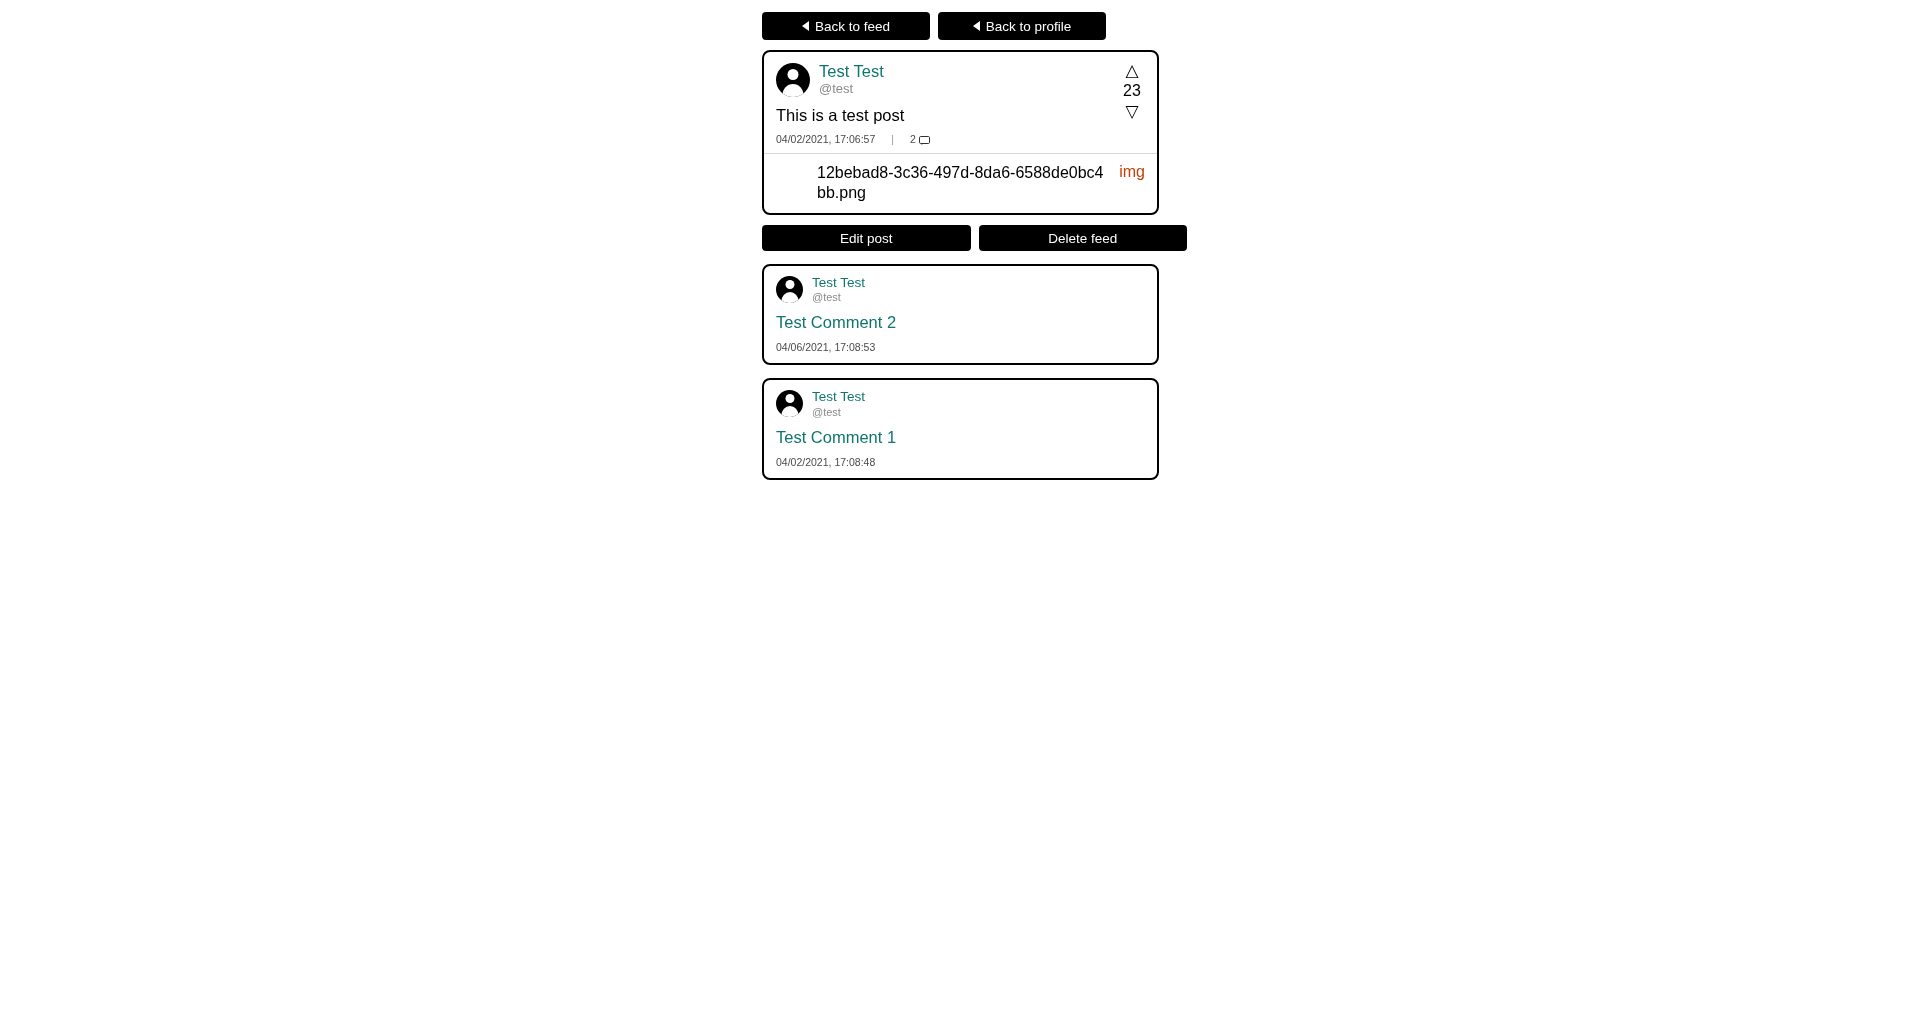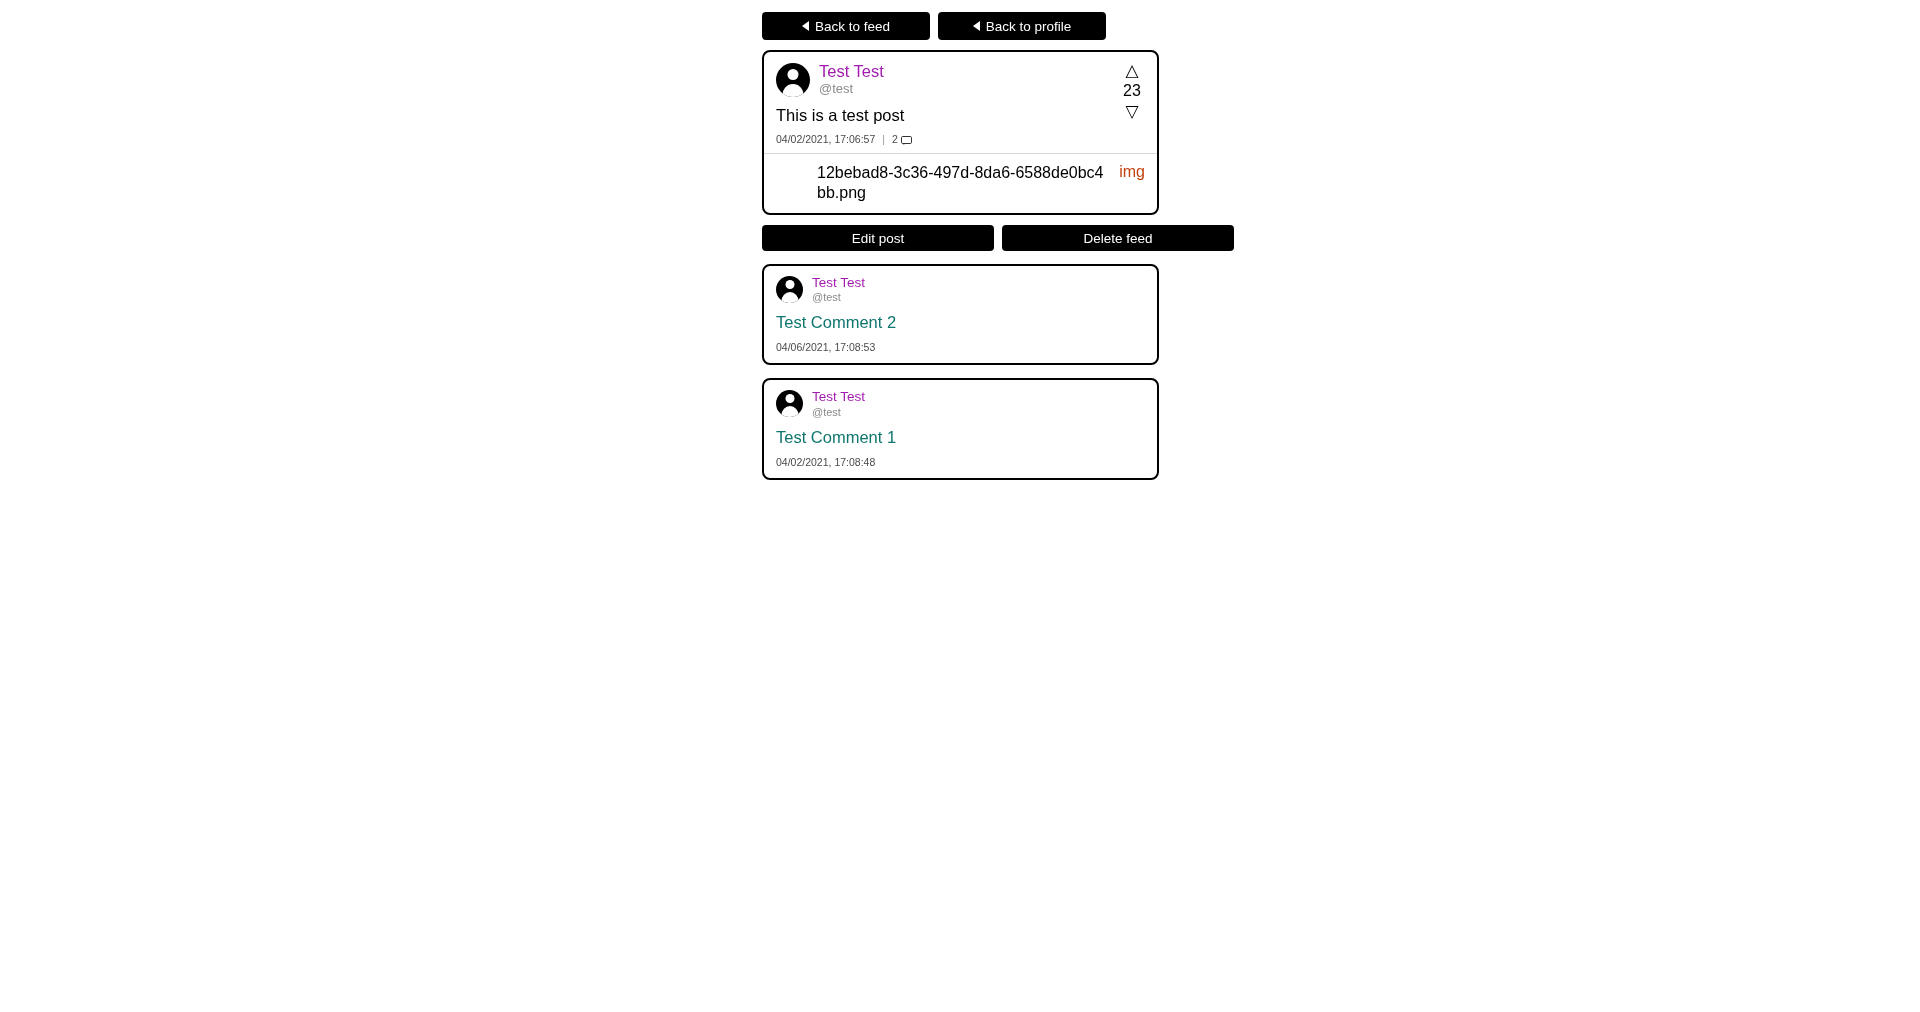--- a/index.html
+++ b/index.html
@@ -131,40 +131,40 @@
     top: 16px;
   }
 
   .names {
     display: flex;
     flex-direction: column;
     line-height: 1.12;
   }
   .display-name {
     font-size: 16.5px;
-    color: #a21caf;
+    color: #0f766e;
   }
   .handle {
     font-size: 13px;
     color: #8b8b8b;
     margin-top: 2px;
   }
   .names.small .display-name { font-size: 13.5px; }
   .names.small .handle { font-size: 11px; margin-top: 1px; }
 
   .post-body {
     font-size: 16.5px;
     color: #000000;
     margin-top: 9px;
   }
 
   .meta-row {
     display: flex;
     align-items: flex-end;
-    gap: 7px;
+    gap: 16px;
     margin-top: 8px;
     font-size: 10.5px;
     color: #4a4a4a;
   }
   .meta-sep {
     color: #9a9a9a;
   }
   .comment-count {
     display: flex;
     align-items: center;
@@ -220,21 +220,21 @@
   }
   .attachment-kind {
     font-size: 16px;
     color: #c2410c;
     white-space: nowrap;
   }
 
   .action-row {
     display: flex;
     gap: 8px;
-    width: 472px;
+    width: 425px;
     margin-top: 10px;
   }
   .action-btn {
     flex: 1;
     background: #000000;
     color: #ffffff;
     border: none;
     border-radius: 4px;
     height: 26px;
     font-size: 13.5px;

